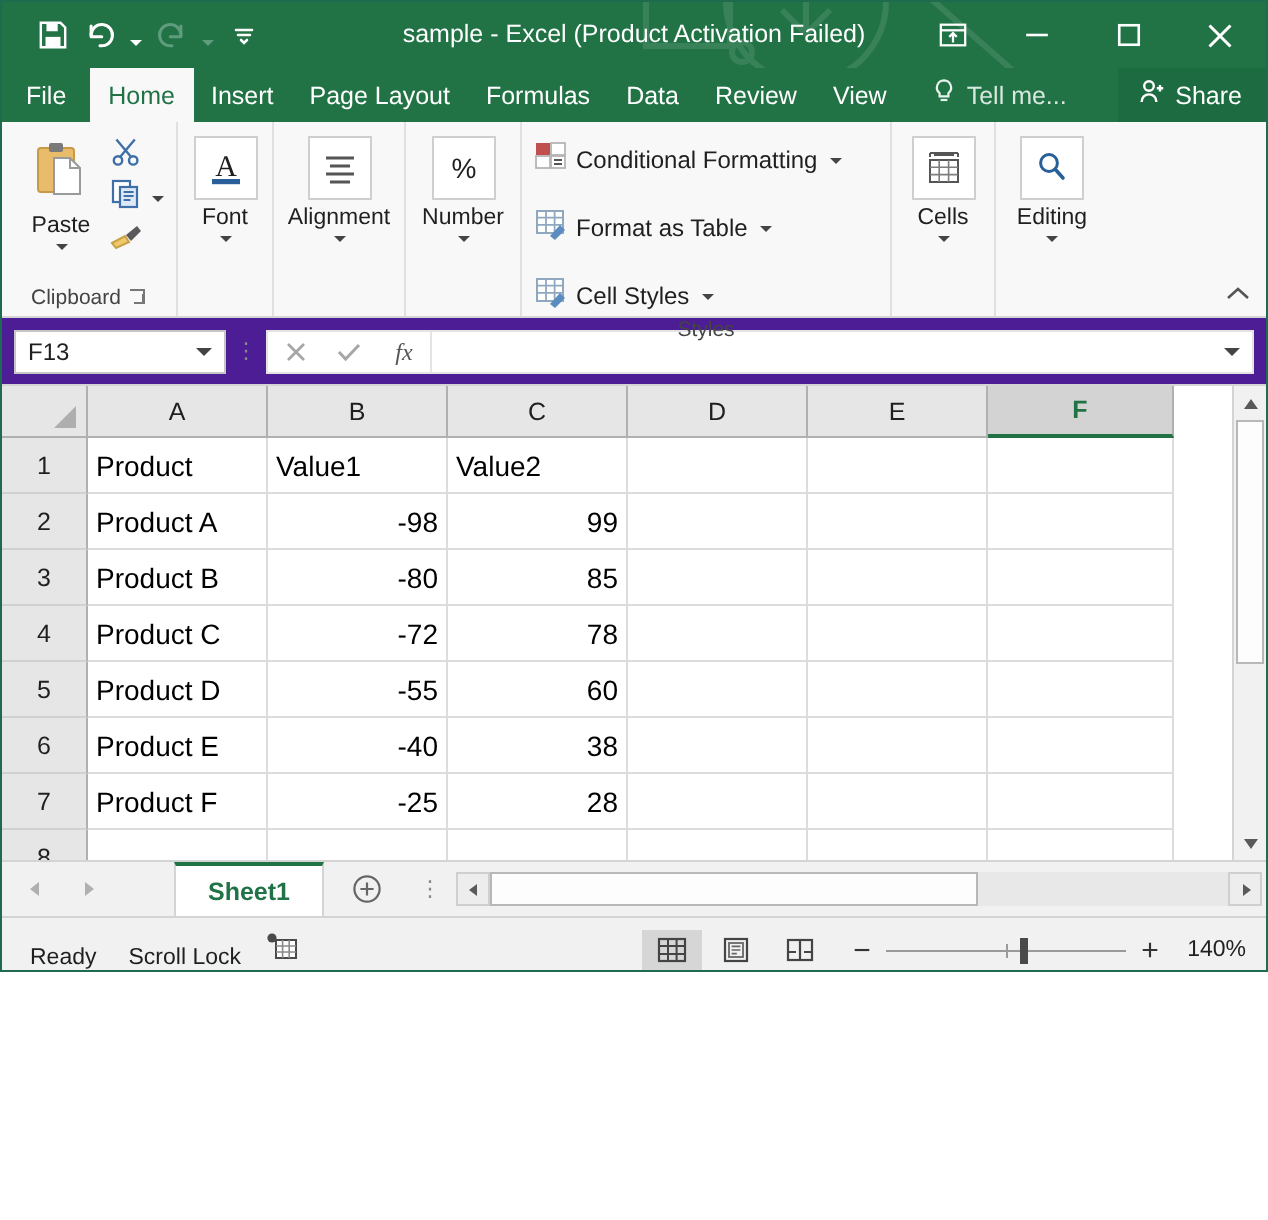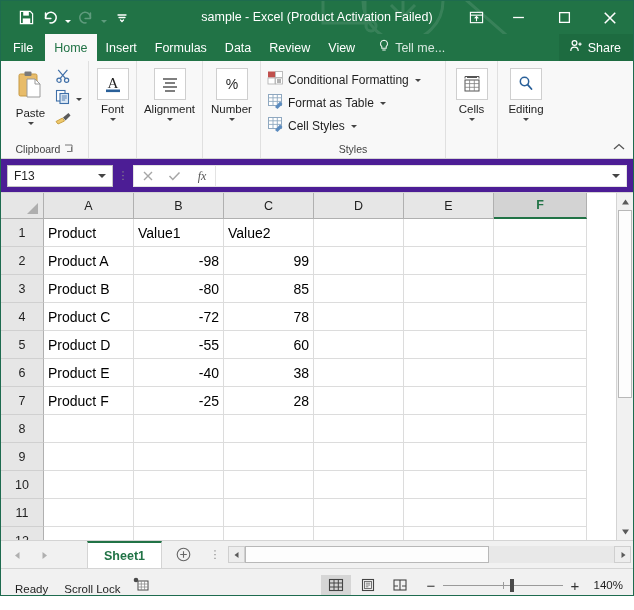--- a/index.html
+++ b/index.html
@@ -4,21 +4,21 @@
 <style>
   * { box-sizing: border-box; margin: 0; padding: 0; }
   html, body {
     width: 634px; height: 610px;
     font-family: "Liberation Sans", sans-serif;
     overflow: hidden;
     background: #ffffff;
   }
   #app {
     position: relative;
-    width: 634px; height: 596px;
+    width: 634px; height: 486px;
     border: 1px solid #1e6b4f;
     background: #ffffff;
     display: flex; flex-direction: column;
   }
 
   
   .titlebar {
     height: 33px; background: #217346;
     display: flex; align-items: center;
     position: relative; flex: 0 0 auto;
@@ -106,21 +106,21 @@
     width: 32px; height: 32px; display:flex; align-items:center; justify-content:center;
     border: 1px solid #cfcfcf; background:#fff;
   }
   .bigbtn.noborder .bb-icon { border: none; background: transparent; width:38px; height:36px;}
   .bigbtn .bb-text { font-size: 11.5px; color: #1f1f1f; margin-top: 3px; }
   .bigbtn .bb-caret {
     width:0;height:0;margin-top:3px;
     border-left:3.5px solid transparent;border-right:3.5px solid transparent;
     border-top:3.5px solid #444;
   }
-  .smallcol { display: flex; flex-direction: column; gap: 1px; padding-top: 3px;}
+  .smallcol { display: flex; flex-direction: column; gap: 12px; padding-top: 3px;}
   .smallrow { display: flex; align-items: center; gap: 4px; height: 22px; }
   .smallrow .sr-text { font-size: 12px; color: #1f1f1f; white-space: nowrap;}
   .sr-caret {
     width:0;height:0;margin-left:2px;
     border-left:3.5px solid transparent;border-right:3.5px solid transparent;
     border-top:3.5px solid #444;
   }
   .clip-icons { display:flex; flex-direction:column; gap:1px; padding:2px 0 0 1px; }
   .clip-row { display:flex; align-items:center; gap:3px; height:20px;}
   .dialog-launcher { font-size: 9px; color:#666; }
@@ -309,20 +309,21 @@
             <path d="M1.5 1.5 L10.5 10.5 M10.5 1.5 L1.5 10.5" stroke="#fff" stroke-width="1.3"></path>
           </svg>
       </div>
     </div>
   </div>
 
   <div class="tabrow">
     <div class="tab file">File</div>
     <div class="tab active">Home</div>
     <div class="tab">Insert</div>
+    <div class="tab">Page Layout</div>
     <div class="tab">Formulas</div>
     <div class="tab">Data</div>
     <div class="tab">Review</div>
     <div class="tab">View</div>
     <div class="tellme">
       <span>
         <svg width="12" height="14" viewBox="0 0 12 14">
             <path d="M6 1.2a3.6 3.6 0 0 0-2.2 6.4v1.6h4.4V7.6A3.6 3.6 0 0 0 6 1.2z" fill="none" stroke="#e8f2ec" stroke-width="1.1"></path>
             <path d="M4.3 11h3.4" stroke="#e8f2ec" stroke-width="1.1"></path>
           </svg>

